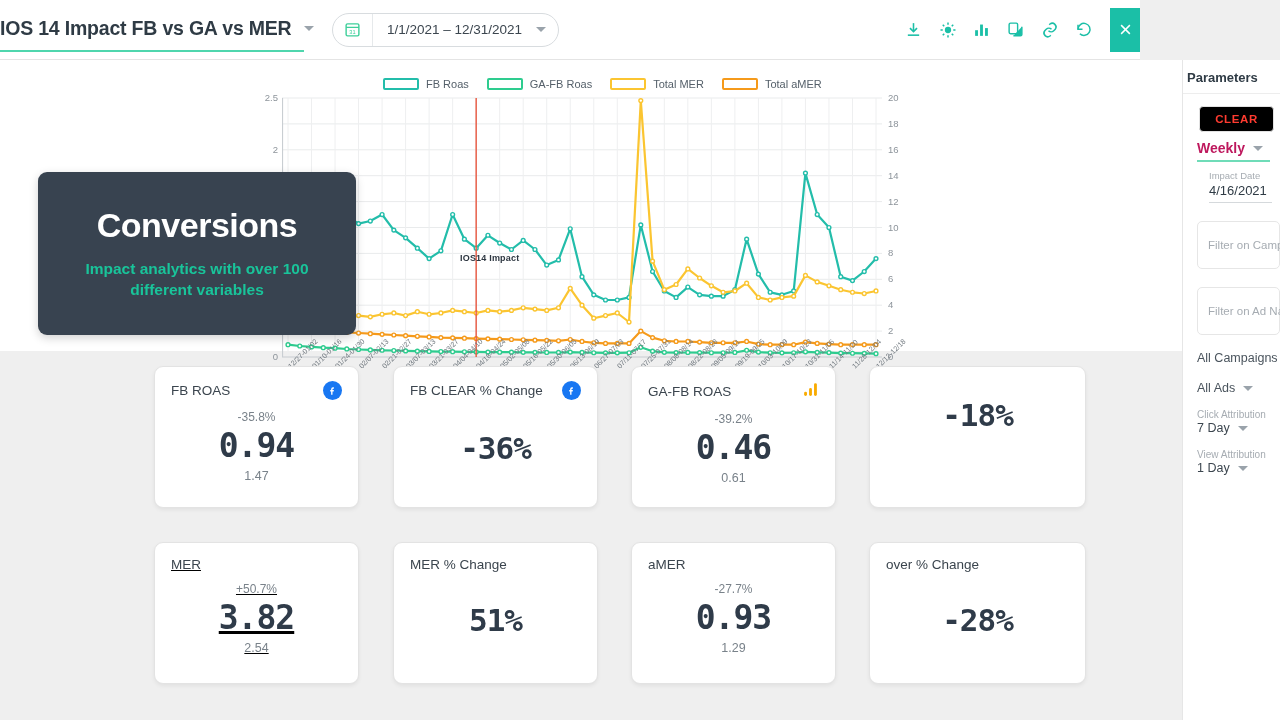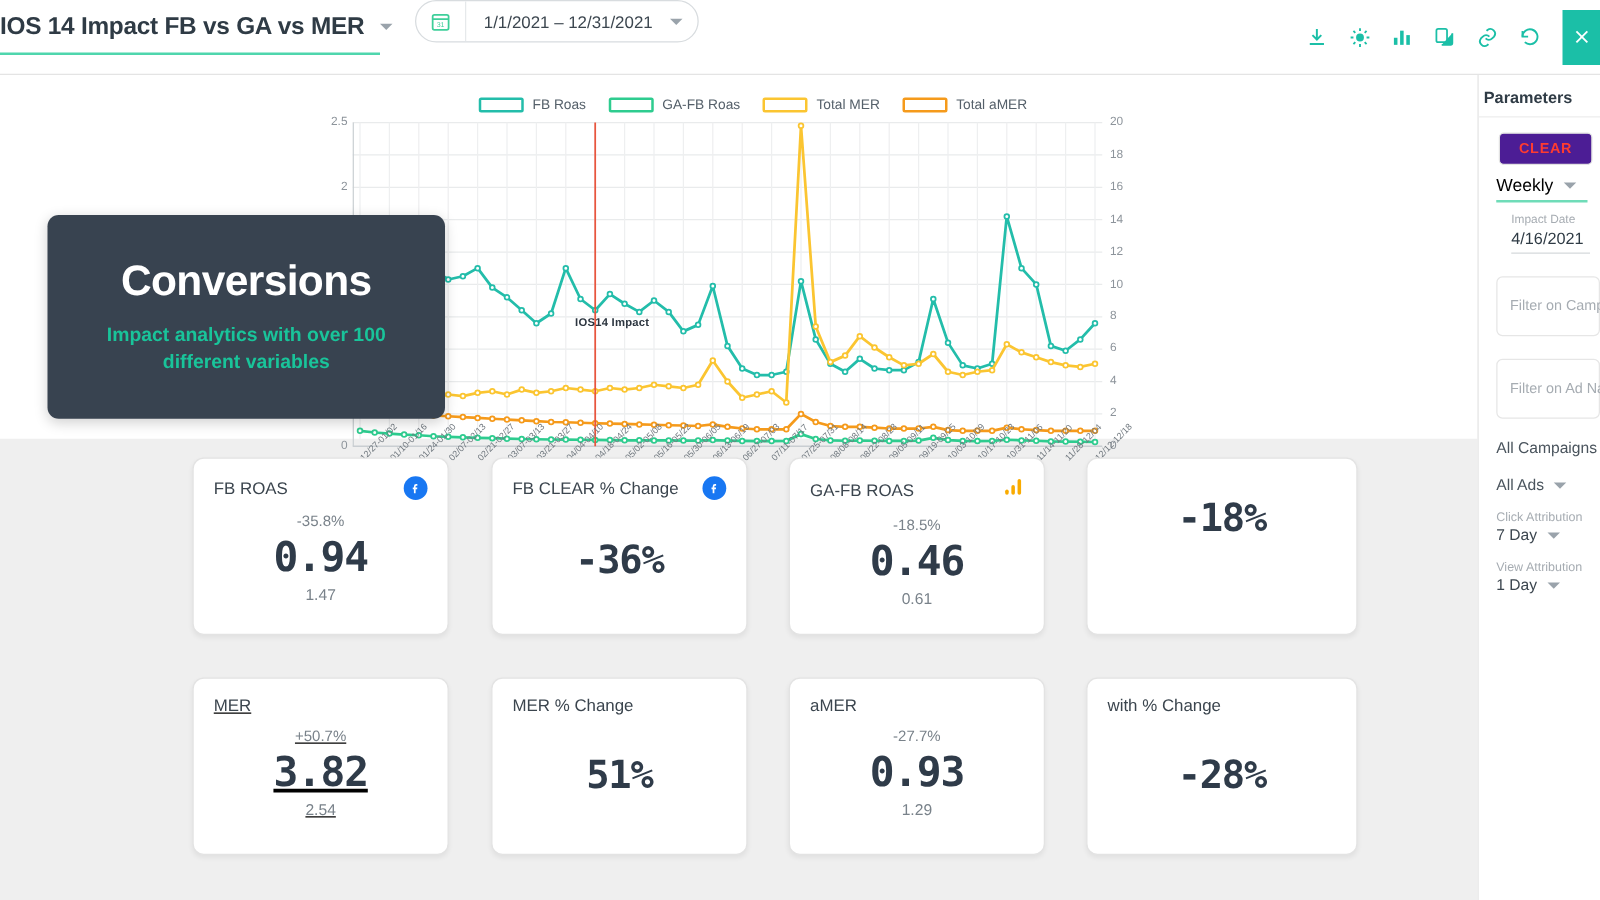--- a/index.html
+++ b/index.html
@@ -6,22 +6,22 @@
   html, body {
     width: 1280px; height: 720px;
     font-family: "Liberation Sans", sans-serif;
     background: #ffffff;
     overflow: hidden;
   }
   #app { position: relative; width: 1280px; height: 720px; background:#efefef; }
 
   
   .header {
-    position: absolute; left:0; top:0; width:1280px; height:60px;
-    background:#ffffff; display:flex; 
+    position: absolute; left:0; top:0; width:1140px; height:60px;
+    background:#ffffff; display:flex; align-items:center;
     border-bottom:1px solid #e4e4e4;
   }
   .title-wrap {
     display:flex; align-items:center; gap:12px;
     margin-left:-4px; padding-left:4px;
     border-bottom:2px solid #4fd6ad;
     height:44px; width:308px;
   }
   .dash-title {
     font-size:19.5px; font-weight:700; color:#2f3b45; letter-spacing:-0.2px;
@@ -99,27 +99,27 @@
   .params {
     position:absolute; left:1182px; top:60px; width:98px; height:660px;
     background:#ffffff; border-left:1px solid #e6e6e6; padding:0;
   }
   .params-title {
     font-size:13px; font-weight:700; color:#2f3b45; padding:10px 0 8px 4px;
     border-bottom:1px solid #ededed;
   }
   .clear-btn {
     margin:12px 6px 0 16px; height:26px; border:1px solid #e2e2e2; border-radius:4px;
-    background:#4c1d95; color:#ff3b30; font-size:11.5px; font-weight:700; letter-spacing:.6px;
+    background:#000000; color:#ff3b30; font-size:11.5px; font-weight:700; letter-spacing:.6px;
     display:flex; align-items:center; justify-content:center; cursor:pointer;
   }
   .sel-row {
     margin:8px 0 0 14px; display:flex; align-items:center; gap:8px; cursor:pointer;
   }
-  .sel-strong { font-size:14px; font-weight:400; color:#000000; }
+  .sel-strong { font-size:14px; font-weight:700; color:#be185d; }
   .underline-green { margin:4px 10px 0 14px; height:2px; background:#6fdcb8; }
   .field {
     margin:8px 0 0 26px;
   }
   .field-label { font-size:9.5px; color:#a6acb2; margin-bottom:2px; }
   .field-value { font-size:13px; color:#2f3b45; }
   .field-underline { margin-top:4px; height:1px; background:#d5d9dc; margin-right:8px; }
   .filter-box {
     margin:18px 0 0 14px; height:48px; border:1px solid #e6e6e6; border-radius:5px;
     display:flex; align-items:center; padding-left:10px; background:#fff;
@@ -642,21 +642,21 @@
       <div class="card" style="left: 631px; top: 15px; width: 205px; height: 142px;">
         <div class="card-head">
           <span class="card-title">GA-FB ROAS</span>
           <span><svg width="17" height="17" viewBox="0 0 24 24">
               <rect x="3" y="15" width="4" height="6" rx="2" fill="#f9ab00"></rect>
               <rect x="10" y="10" width="4" height="11" rx="2" fill="#f9ab00"></rect>
               <rect x="17" y="3" width="4" height="18" rx="2" fill="#f9ab00"></rect>
             </svg></span>
         </div>
         <div class="card-body">
-          <span class="delta">-18.5%</span>
+          <span class="delta">-39.2%</span>
           <span class="big-num">0.46</span>
           <span class="sub-num">0.61</span>
         </div>
       </div>
       <div class="card" style="left: 869px; top: 15px; width: 217px; height: 142px;">
         <div class="center-only">
           <span class="pct-only">-18%</span>
         </div>
       </div>
       <div class="card" style="left: 154px; top: 191px; width: 205px; height: 142px; text-decoration: underline;">
@@ -682,20 +682,20 @@
           <span class="card-title">aMER</span>
         </div>
         <div class="card-body">
           <span class="delta">-27.7%</span>
           <span class="big-num">0.93</span>
           <span class="sub-num">1.29</span>
         </div>
       </div>
       <div class="card" style="left: 869px; top: 191px; width: 217px; height: 142px;">
         <div class="card-head">
-          <span class="card-title">with % Change</span>
+          <span class="card-title">over % Change</span>
         </div>
         <div class="center-only">
           <span class="pct-only">-28%</span>
         </div>
       </div>
     </div>
 </div>
 
 </body></html>

